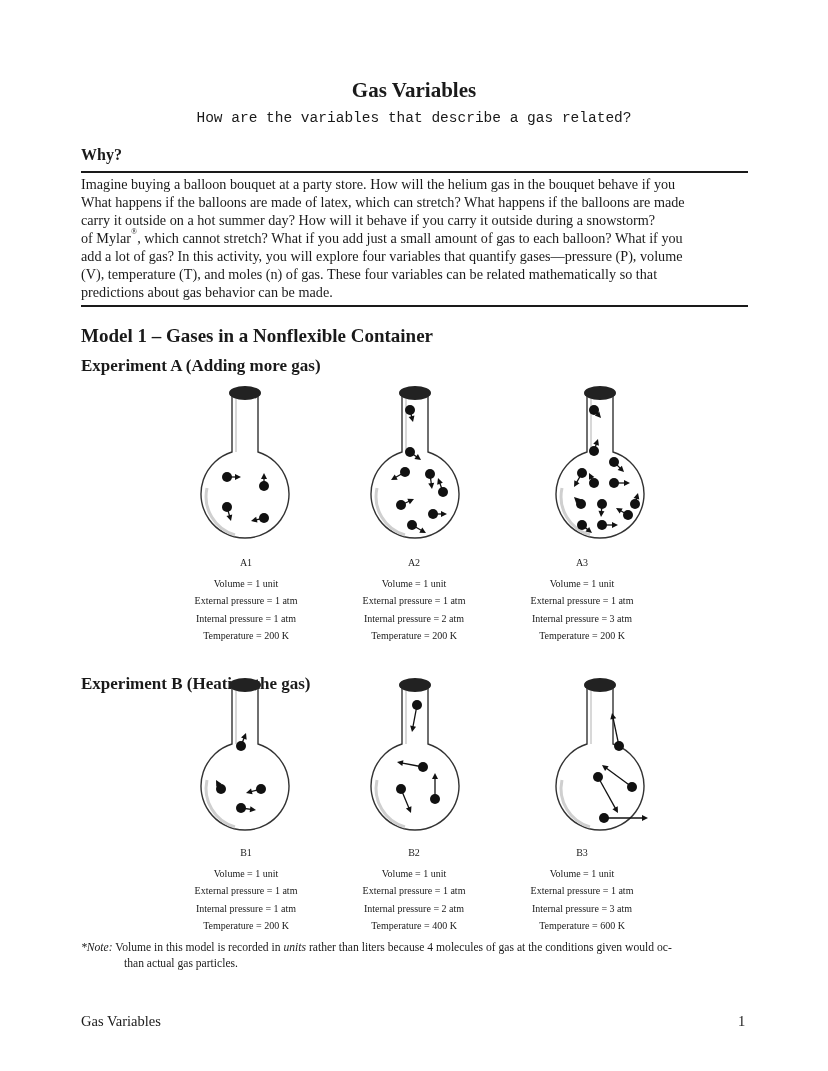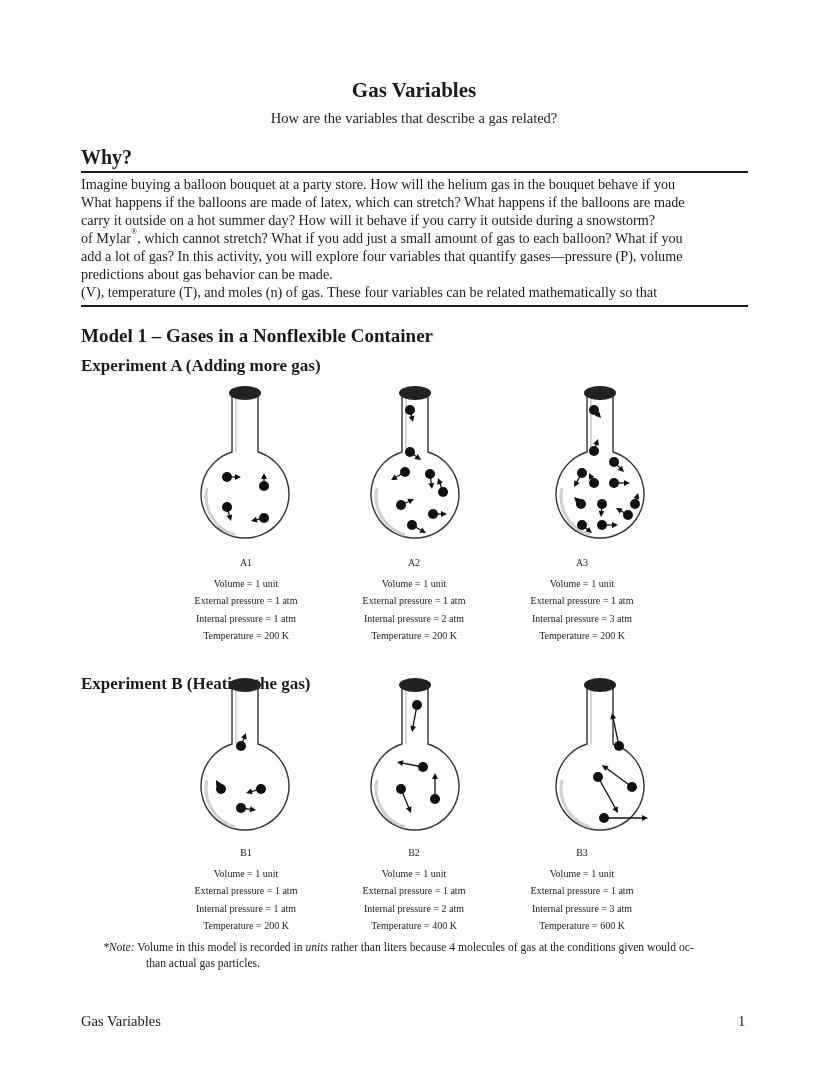--- a/index.html
+++ b/index.html
@@ -3,40 +3,40 @@
 <meta charset="utf-8">
 <style>
   html, body { margin: 0; padding: 0; background: #ffffff; }
   body { width: 828px; height: 1071px; position: relative; overflow: hidden;
          font-family: "Liberation Serif", "DejaVu Serif", serif; color: #1a1a1a; }
   .page { position: absolute; left: 0; top: 0; width: 828px; height: 1071px; }
 
   .title { position: absolute; left: 0; width: 828px; top: 78px; text-align: center;
            font-size: 21px; font-weight: bold; }
   .subtitle { position: absolute; left: 0; width: 828px; top: 110px; text-align: center;
-              font-size: 14.5px; }
-
-  .why-head { position: absolute; left: 81px; top: 146px; font-size: 20px; font-weight: bold; }
+              font-size: 14.5px; font-family: Liberation Mono, monospace; }
+
+  .why-head { position: absolute; left: 81px; top: 146px; font-size: 16px; font-weight: bold; }
   .rule { position: absolute; left: 81px; width: 667px; height: 2px; background: #1a1a1a; }
   .why-text { position: absolute; left: 81px; top: 175px; width: 672px; font-size: 14.2px;
               line-height: 18px; text-align: left; }
   .why-text span.line { display: block; white-space: nowrap; }
   sup { font-size: 8px; vertical-align: top; line-height: 0; position: relative; top: 3px; }
 
   .model-head { position: absolute; left: 81px; top: 325px; font-size: 19px; font-weight: bold; }
   .exp-head { position: absolute; left: 81px; font-size: 17px; font-weight: bold; }
 
   .flask { position: absolute; }
   .flask svg { display: block; }
 
   .caption { position: absolute; width: 170px; text-align: center; font-size: 10px; line-height: 17.5px; }
   .caption .lbl { display: block; margin-bottom: 3px; }
   .caption span { display: block; white-space: nowrap; }
 
-  .note { position: absolute; left: 81px; top: 940px; width: 670px; font-size: 11.6px; line-height: 16px; margin-left: 22px; }
+  .note { position: absolute; left: 81px; top: 940px; width: 670px; font-size: 11.6px; line-height: 16px; }
   .note .star-label { font-style: italic; }
   .note .indent { padding-left: 43px; display: block; }
   .note i { font-style: italic; }
 
   .footer-left { position: absolute; left: 81px; top: 1013px; font-size: 14.5px; }
   .footer-right { position: absolute; left: 738px; top: 1013px; font-size: 14.5px; }
 </style>
 </head>
 <body>
 
@@ -46,22 +46,22 @@
   <div class="subtitle">How are the variables that describe a gas related?</div>
 
   <div class="why-head">Why?</div>
   <div class="rule" style="top:171px"></div>
   <div class="why-text">
     <span class="line">Imagine buying a balloon bouquet at a party store. How will the helium gas in the bouquet behave if you</span>
     <span class="line">What happens if the balloons are made of latex, which can stretch? What happens if the balloons are made</span>
     <span class="line">carry it outside on a hot summer day? How will it behave if you carry it outside during a snowstorm?</span>
     <span class="line"><span>of Mylar</span><sup>®</sup><span>, which cannot stretch? What if you add just a small amount of gas to each balloon? What if you</span></span>
     <span class="line">add a lot of gas? In this activity, you will explore four variables that quantify gases—pressure (P), volume</span>
+    <span class="line">(V), temperature (T), and moles (n) of gas. These four variables can be related mathematically so that</span>
     <span class="line">predictions about gas behavior can be made.</span>
-    <span class="line">(V), temperature (T), and moles (n) of gas. These four variables can be related mathematically so that</span>
   </div>
   <div class="rule" style="top:305px"></div>
 
   <div class="model-head">Model 1 – Gases in a Nonflexible Container</div>
   <div class="exp-head" style="top:356px">Experiment A  (Adding more gas)</div>
 
   <div class="flask" style="left:185px; top:380px">
       <svg width="120" height="165" id="fA1">
         <defs></defs>
         <path d="M47,14 L47,72 A44,44 0 1,0 73,72 L73,14" fill="#ffffff" stroke="#333" stroke-width="1.4"></path>

